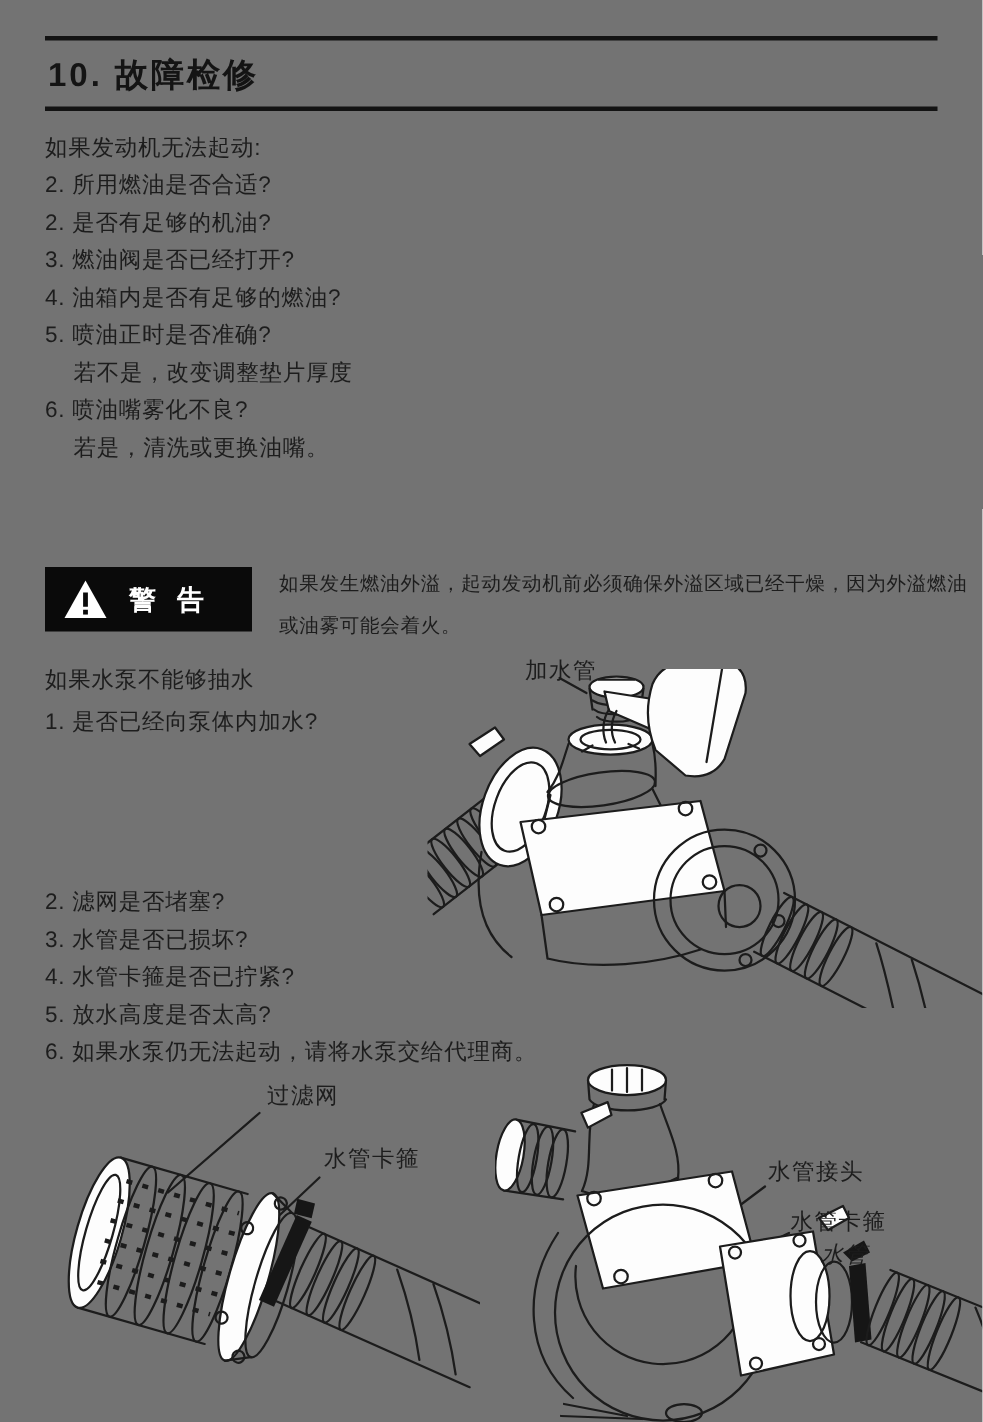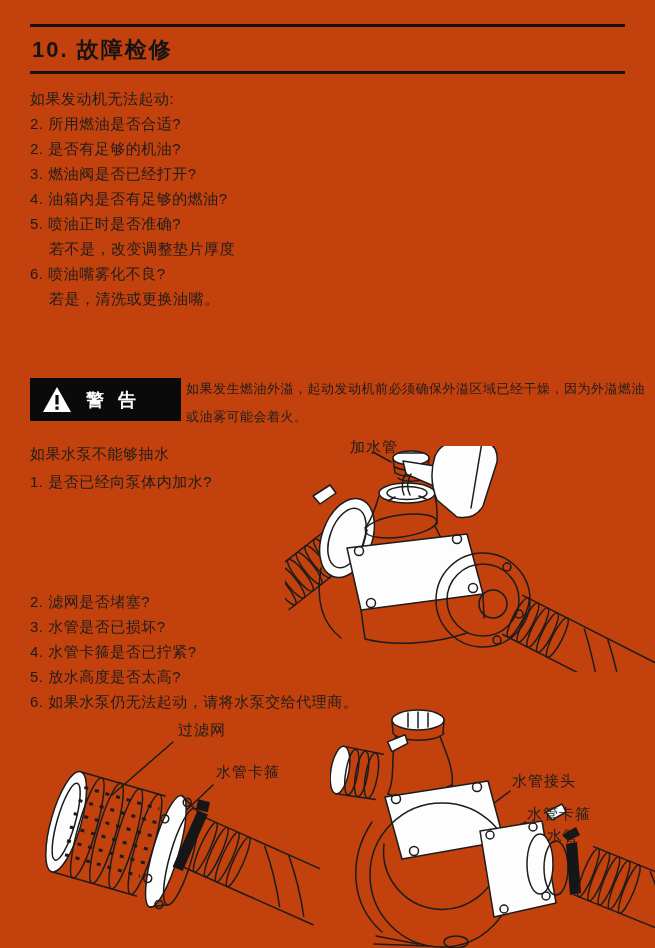--- a/index.html
+++ b/index.html
@@ -1,51 +1,51 @@
 <!DOCTYPE html>
 <html><head>
 <meta charset="utf-8">
 <style>
   * { margin:0; padding:0; box-sizing:border-box; }
   html,body { background:#ffffff; }
   body { font-family:"Liberation Sans","DejaVu Sans",sans-serif; }
   .page {
     position:relative; width:655px; height:948px;
-    background:#c2410c; color:#1b1b1b; overflow:hidden;
+    background:#737373; color:#1b1b1b; overflow:hidden;
   }
   .rule { position:absolute; left:30px; width:595px; height:3px; background:#131313; }
   .rule-top { top:24px; }
   .rule-bottom { top:71px; }
   .page-title { position:absolute; left:32px; top:35px; font-size:22px; letter-spacing:2px; color:#141414; }
 
   .stack { position:absolute; left:30px; font-size:15px; line-height:25px; color:#1d1d1d; letter-spacing:0.5px; }
   .stack-engine { top:86px; }
   .stack-pump-a { top:440px; line-height:28px; }
   .stack-pump-b { top:589px; }
   .indent { padding-left:19px; }
 
   .warn-box {
-    position:absolute; left:30px; top:378px; width:151px; height:43px;
+    position:absolute; left:30px; top:378px; width:138px; height:43px;
     background:#0a0a0a; color:#ffffff; display:flex; align-items:center;
     padding:0 14px 0 12px;
   }
   .warn-tri { flex:0 0 auto; margin-right:14px; display:block; }
   .warn-label { font-size:18px; letter-spacing:14px; white-space:nowrap; font-weight:bold; }
   .warn-text {
     position:absolute; left:186px; top:375px; width:466px;
     font-size:13px; line-height:27.5px; letter-spacing:0.5px; color:#1d1d1d;
   }
 
   .fig-label { position:absolute; font-size:15px; letter-spacing:1px; color:#1d1d1d; white-space:nowrap; }
   .lbl-filler    { left:316px; top:438px;margin-left:34px; }
   .lbl-strainer  { left:178px; top:721px; }
   .lbl-clamp-l   { left:216px; top:763px; }
   .lbl-connector { left:512px; top:772px; }
   .lbl-clamp-r   { left:527px; top:805px; }
-  .lbl-hose      { left:547px; top:827px; }
+  .lbl-hose      { left:547px; top:827px;font-style:italic; }
 
   svg.fig { position:absolute; overflow:hidden; }
   .fig1 { left:285px; top:446px; }
   .fig2 { left:20px;  top:712px; }
   .fig3 { left:330px; top:692px; }
   .ln   { stroke:#1c1c1c; stroke-width:1.5; fill:none; stroke-linecap:round; stroke-linejoin:round; }
   .lnw  { stroke:#1c1c1c; stroke-width:1.5; fill:#fdfdfd; stroke-linejoin:round; }
   .dk   { fill:#161616; stroke:none; }
   .mesh { stroke:#1c1c1c; stroke-width:3; fill:none; }
 </style>

